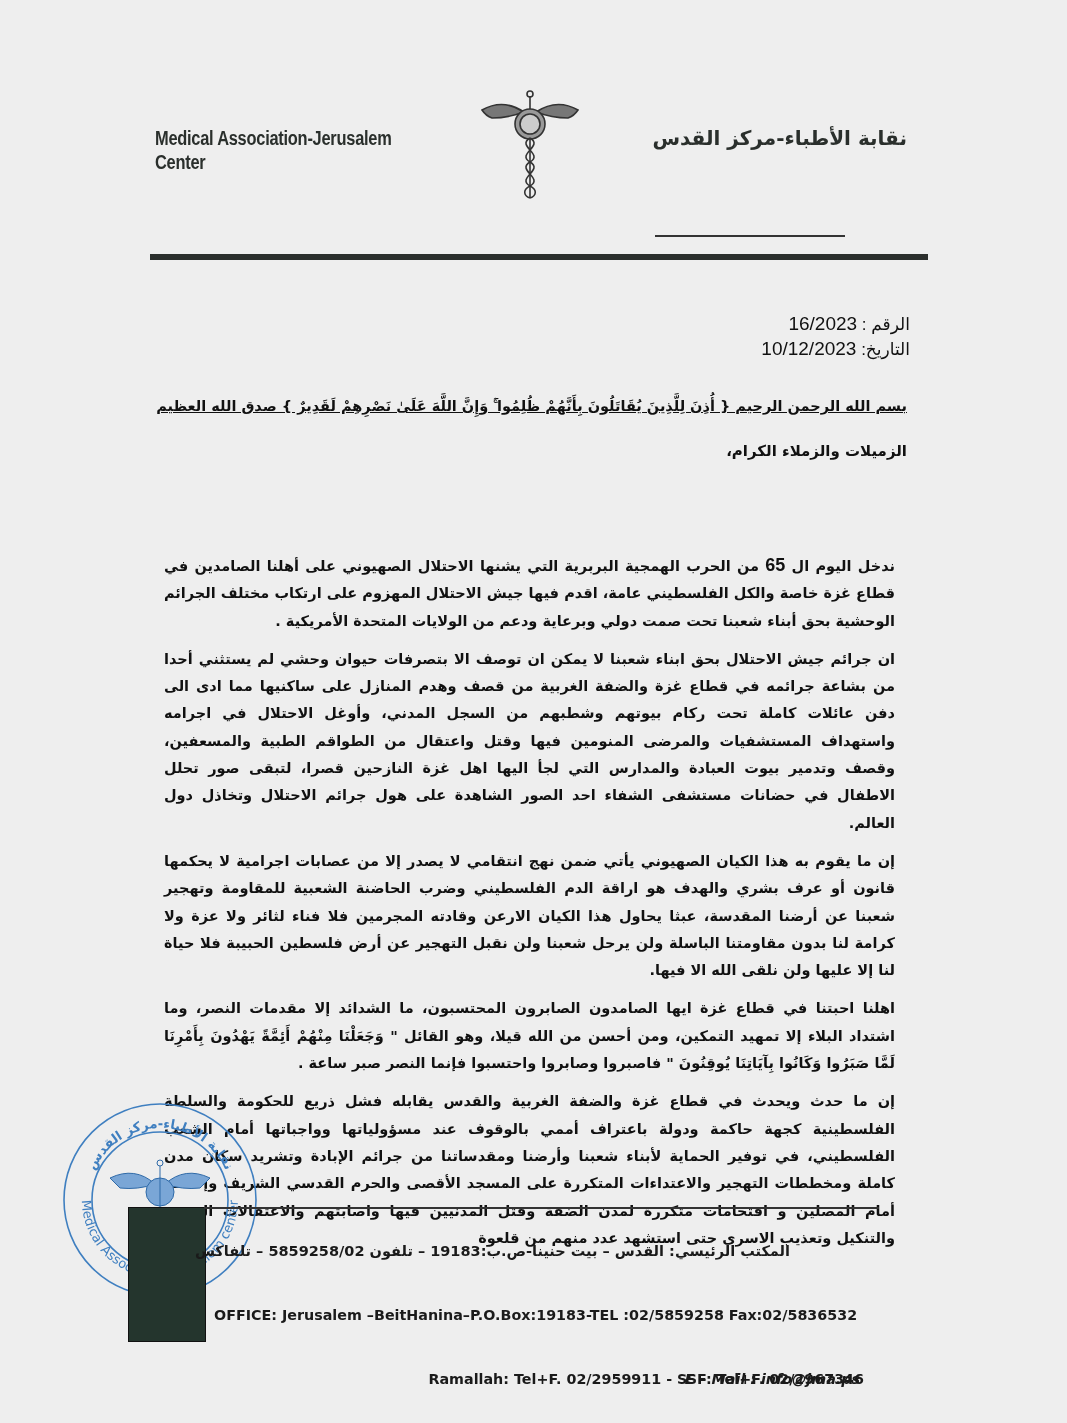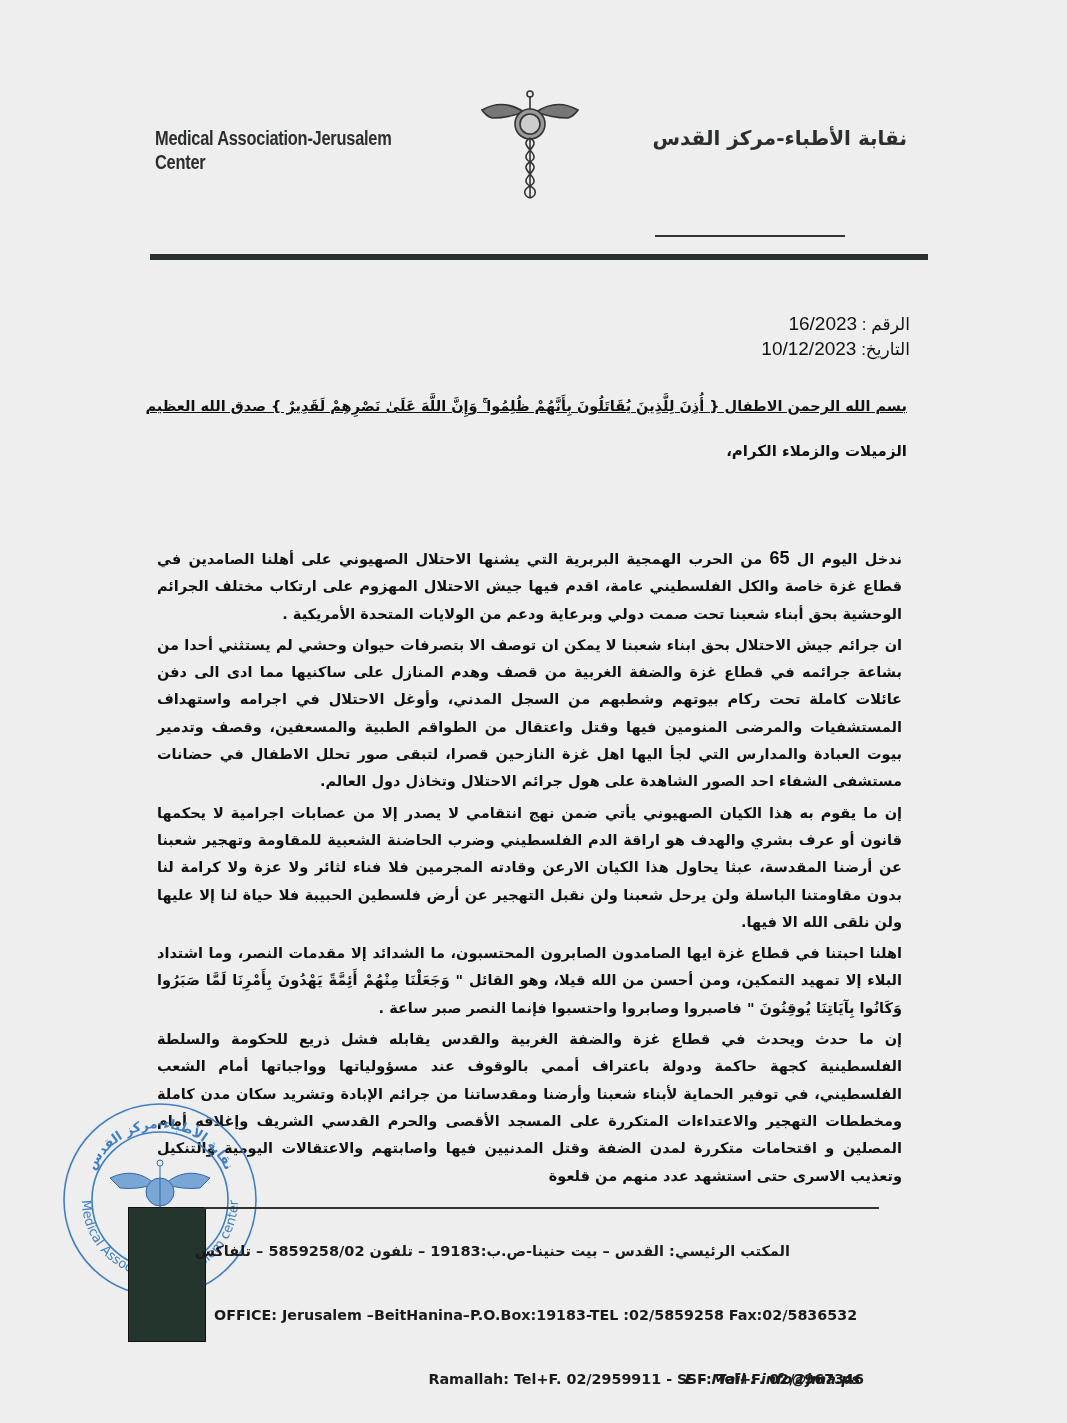--- a/index.html
+++ b/index.html
@@ -37,21 +37,21 @@
     }
     .salute {
       position: absolute; right: 160px; top: 438px; direction: rtl; text-align: right;
       font-weight: bold; font-size: 15px; line-height: 27px;
     }
     .body-text {
       position: absolute; left: 153px; width: 753px; top: 541px;
       direction: rtl; text-align: justify; text-align-last: right;
       font-weight: bold; font-size: 14.5px; line-height: 27.3px;
     }
-    .body-text p { margin: 4px; }
+    .body-text p { margin: 11px; }
     .body-text .big { font-family: "Liberation Sans", sans-serif; font-size: 18px; }
     .stamp {
       position: absolute; left: 60px; top: 1100px; width: 200px; height: 200px;
     }
     .black-box {
       position: absolute; left: 128px; top: 1207px; width: 76px; height: 133px;
       background: #24352d; border: 1px solid #111;
     }
     .footer-rule { position: absolute; left: 204px; top: 1207px; width: 675px; height: 2px; background: #333; }
     .footer {
@@ -95,21 +95,21 @@
   <div>
     <span>الرقم :</span>
     <span class="num">16/2023</span>
   </div>
   <div>
     <span>التاريخ:</span>
     <span class="num">10/12/2023</span>
   </div>
 </div>
 
-<div class="basmala">بسم الله الرحمن الاطفال { أُذِنَ لِلَّذِينَ يُقَاتَلُونَ بِأَنَّهُمْ ظُلِمُوا ۚ وَإِنَّ اللَّهَ عَلَىٰ نَصْرِهِمْ لَقَدِيرٌ } صدق الله العظيم</div>
+<div class="basmala">بسم الله الرحمن الرحيم { أُذِنَ لِلَّذِينَ يُقَاتَلُونَ بِأَنَّهُمْ ظُلِمُوا ۚ وَإِنَّ اللَّهَ عَلَىٰ نَصْرِهِمْ لَقَدِيرٌ } صدق الله العظيم</div>
 
 <div class="salute">
   <div>الزميلات والزملاء الكرام،</div>
 </div>
 
 <div class="body-text">
   <p><span>ندخل اليوم ال </span><span class="big">65</span><span> من الحرب الهمجية البربرية التي يشنها الاحتلال الصهيوني على أهلنا الصامدين في قطاع غزة خاصة والكل الفلسطيني عامة، اقدم فيها جيش الاحتلال المهزوم على ارتكاب مختلف الجرائم الوحشية بحق أبناء شعبنا تحت صمت دولي وبرعاية ودعم من الولايات المتحدة الأمريكية .</span></p>
   <p>ان جرائم جيش الاحتلال بحق ابناء شعبنا لا يمكن ان توصف الا بتصرفات حيوان وحشي لم يستثني أحدا من بشاعة جرائمه في قطاع غزة والضفة الغربية من قصف وهدم المنازل على ساكنيها مما ادى الى دفن عائلات كاملة تحت ركام بيوتهم وشطبهم من السجل المدني، وأوغل الاحتلال في اجرامه واستهداف المستشفيات والمرضى المنومين فيها وقتل واعتقال من الطواقم الطبية والمسعفين، وقصف وتدمير بيوت العبادة والمدارس التي لجأ اليها اهل غزة النازحين قصرا، لتبقى صور تحلل الاطفال في حضانات مستشفى الشفاء احد الصور الشاهدة على هول جرائم الاحتلال وتخاذل دول العالم.</p>
   <p>إن ما يقوم به هذا الكيان الصهيوني يأتي ضمن نهج انتقامي لا يصدر إلا من عصابات اجرامية لا يحكمها قانون أو عرف بشري والهدف هو اراقة الدم الفلسطيني وضرب الحاضنة الشعبية للمقاومة وتهجير شعبنا عن أرضنا المقدسة، عبثا يحاول هذا الكيان الارعن وقادته المجرمين فلا فناء لثائر ولا عزة ولا كرامة لنا بدون مقاومتنا الباسلة ولن يرحل شعبنا ولن نقبل التهجير عن أرض فلسطين الحبيبة فلا حياة لنا إلا عليها ولن نلقى الله الا فيها.</p>
   <p>اهلنا احبتنا في قطاع غزة ايها الصامدون الصابرون المحتسبون، ما الشدائد إلا مقدمات النصر، وما اشتداد البلاء إلا تمهيد التمكين، ومن أحسن من الله قيلا، وهو القائل " وَجَعَلْنَا مِنْهُمْ أَئِمَّةً يَهْدُونَ بِأَمْرِنَا لَمَّا صَبَرُوا وَكَانُوا بِآيَاتِنَا يُوقِنُونَ " فاصبروا وصابروا واحتسبوا فإنما النصر صبر ساعة .</p>

